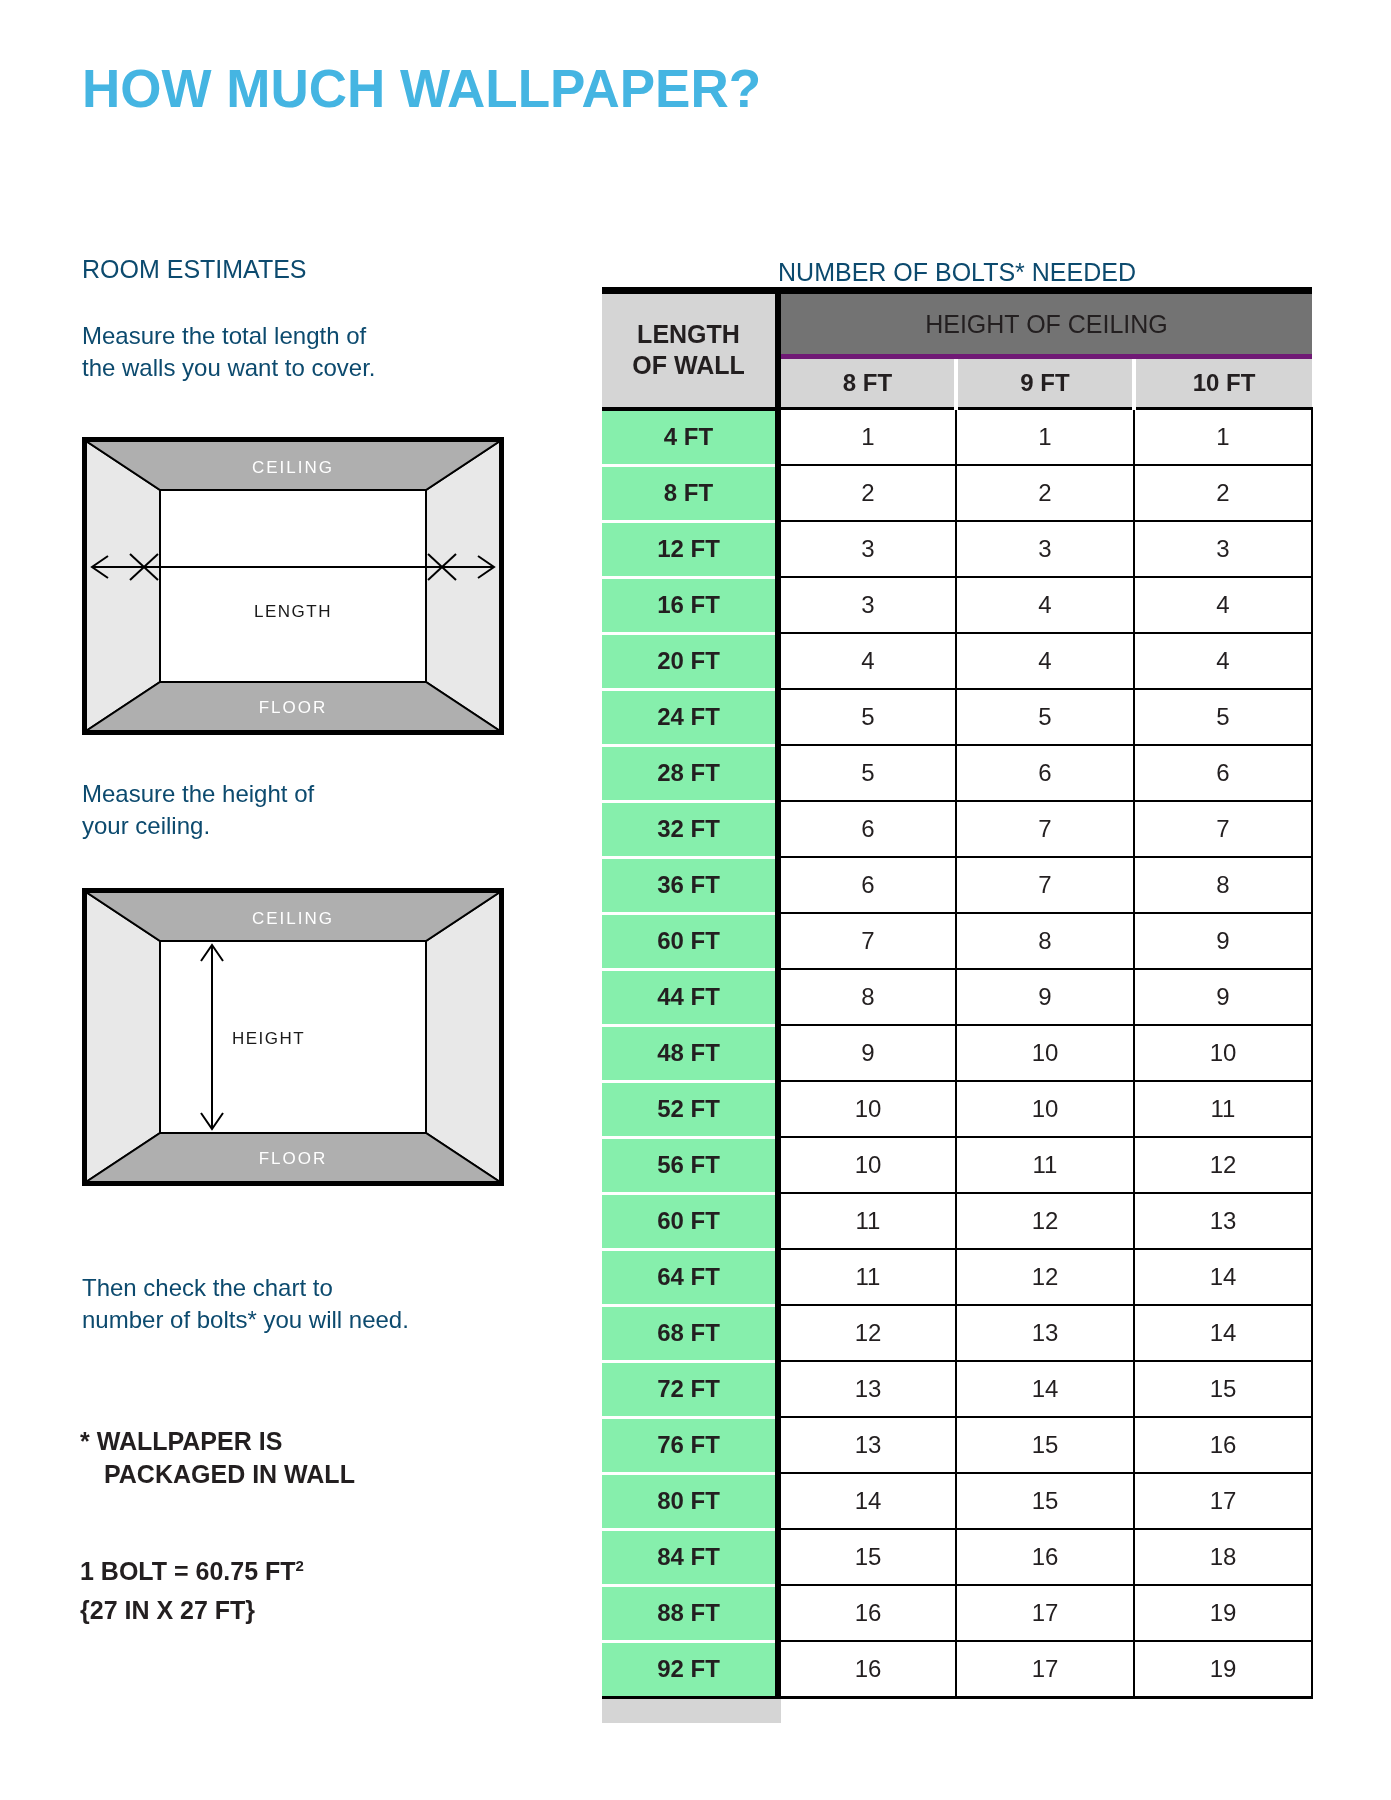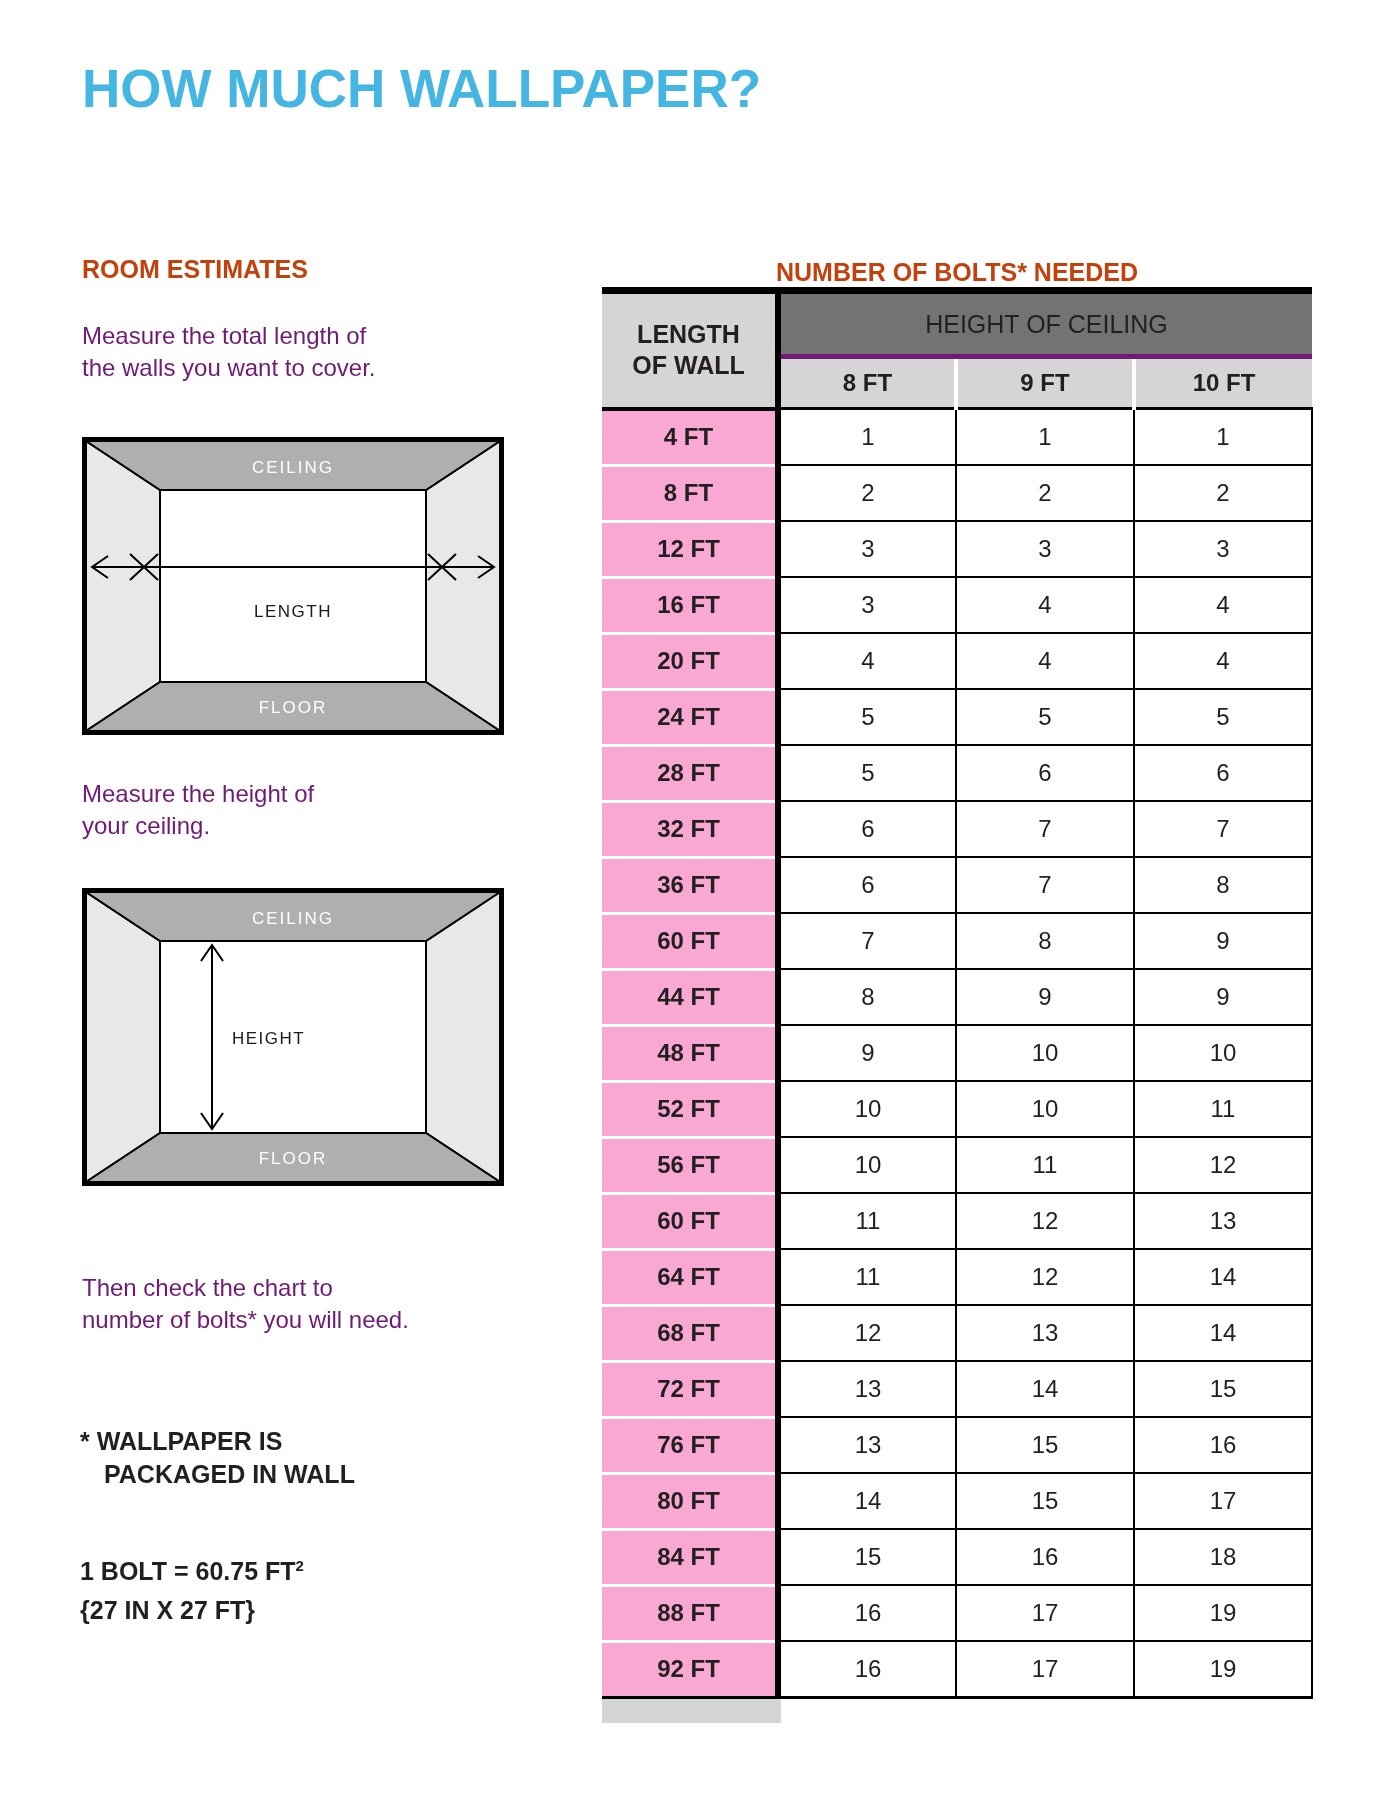--- a/index.html
+++ b/index.html
@@ -15,30 +15,30 @@
   .page-title {
     position: absolute;
     left: 82px;
     top: 58px;
     font-size: 53px;
     font-weight: bold;
     color: #45b5e2;
   }
   .section-heading {
     font-size: 25px;
-    font-weight: bold;
-    color: #c2410c;
+    font-weight: normal;
+    color: #0c4a6e;
   }
   .left-heading { position: absolute; left: 82px; top: 255px; }
   .para {
     position: absolute;
     left: 82px;
     font-size: 24px;
     line-height: 1.32;
-    color: #701a75;
+    color: #0c4a6e;
   }
   #para1 { top: 320px; }
   #para2 { top: 778px; }
   #para3 { top: 1228px; margin-top: 44px; }
   .diagram { position: absolute; left: 82px; }
   #diagram1 { top: 437px; }
   #diagram2 { top: 888px; }
   svg text { font-family: "Liberation Sans", sans-serif; }
   .note {
     position: absolute;
@@ -96,21 +96,21 @@
     height: 60px;
   }
   th.hdr-ft {
     background: #d5d5d5;
     border-bottom: 3px solid #000;
     border-left: 4px solid #fff;
     font-weight: bold;
     height: 48px;
   }
   .bolt-table tbody th {
-    background: #f9a8d4;
+    background: #86efac;
     border-top: 3px solid #fff;
     border-right: 6px solid #000;
     font-weight: bold;
   }
   .bolt-table tbody td {
     background: #ffffff;
     border-top: 2px solid #000;
     border-left: 2px solid #000;
     font-weight: normal;
   }

